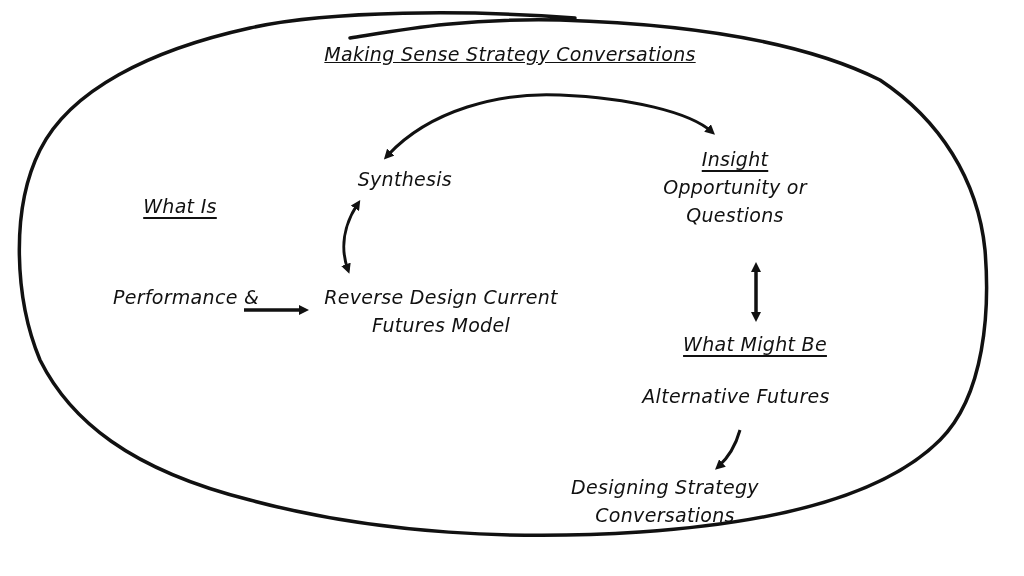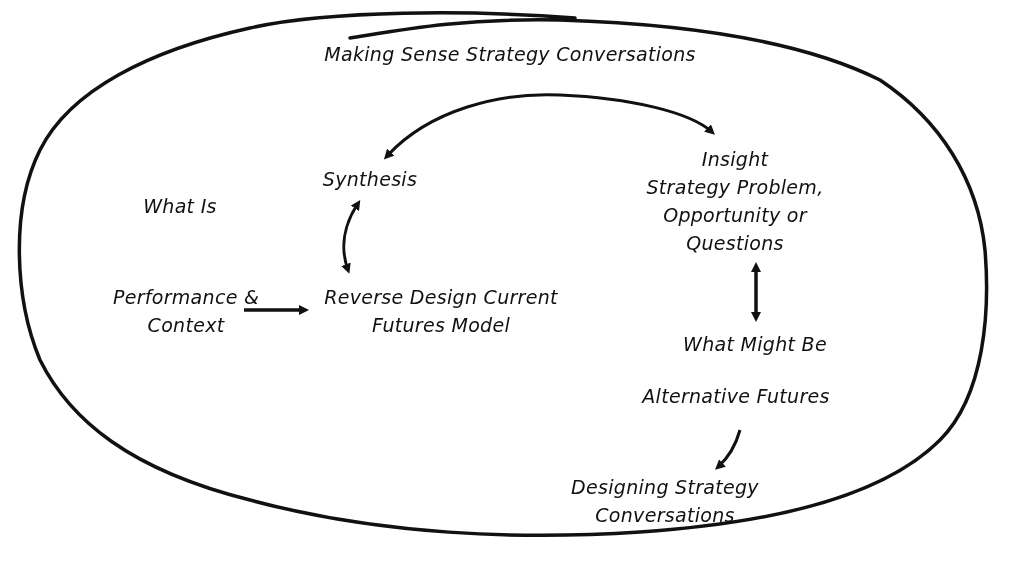--- a/index.html
+++ b/index.html
@@ -10,21 +10,21 @@
       position: absolute;
       font-family: "DejaVu Sans", sans-serif;
       font-size: 19px;
       color: #111111;
       text-align: center;
       line-height: 28px;
       white-space: nowrap;
       letter-spacing: 0.3px;
       font-style: italic;
     }
-    .u { text-decoration-thickness: 2px; text-underline-offset: 4px; }
+    .u { text-decoration: underline; text-decoration-thickness: 2px; text-underline-offset: 4px; }
     .block { display: block; }
   </style>
 </head>
 <body>
 
 <div class="canvas">
   <svg class="lines" width="1024" height="576" viewBox="0 0 1024 576">
     <defs>
       <marker id="ah" markerWidth="10" markerHeight="10" refX="6" refY="5" orient="auto" markerUnits="userSpaceOnUse">
         <path d="M0,0 L10,5 L0,10 Z" fill="#111"></path>
@@ -40,39 +40,37 @@
 
     <path d="M357,205 C344,225 340,248 348,270" fill="none" stroke="#111" stroke-width="3" marker-start="url(#ahs)" marker-end="url(#ah)"></path>
 
     <path d="M244,310 L305,310" fill="none" stroke="#111" stroke-width="3.5" marker-end="url(#ah)"></path>
 
     <path d="M756,268 L756,318" fill="none" stroke="#111" stroke-width="3.5" marker-start="url(#ahs)" marker-end="url(#ah)"></path>
 
     <path d="M740,430 C735,448 728,458 718,467" fill="none" stroke="#111" stroke-width="3" marker-end="url(#ah)"></path>
   </svg>
 
-  <div class="lbl" style="left:290px; top:40px; width:440px;">Making Sense Strategy Conversations</div>
+  <div class="lbl" style="left:290px; top:40px; width:440px;text-decoration:underline;">Making Sense Strategy Conversations</div>
 
-  <div class="lbl" style="left:300px; top:165px; width:140px;">Synthesis</div>
+  <div class="lbl" style="left:312px; top:165px; width:140px;text-align:right;">Synthesis</div>
 
   <div class="lbl u" style="left:120px; top:192px; width:120px;">What Is</div>
 
   <div class="lbl" style="left:96px; top:283px; width:180px;">
     <span class="block">Performance &amp;</span>
-    <span class="block">Context</span>
   </div>
 
   <div class="lbl" style="left:296px; top:283px; width:290px;">
     <span class="block">Reverse Design Current</span>
     <span class="block">Futures Model</span>
   </div>
 
   <div class="lbl" style="left:630px; top:145px; width:210px;">
     <span class="block u">Insight</span>
-    <span class="block">Strategy Problem,</span>
     <span class="block">Opportunity or</span>
     <span class="block">Questions</span>
   </div>
 
   <div class="lbl u" style="left:660px; top:330px; width:190px;text-align:center;">What Might Be</div>
 
   <div class="lbl" style="left:611px; top:382px; width:250px;">Alternative Futures</div>
 
   <div class="lbl" style="left:540px; top:473px; width:250px;">
     <span class="block">Designing Strategy</span>

